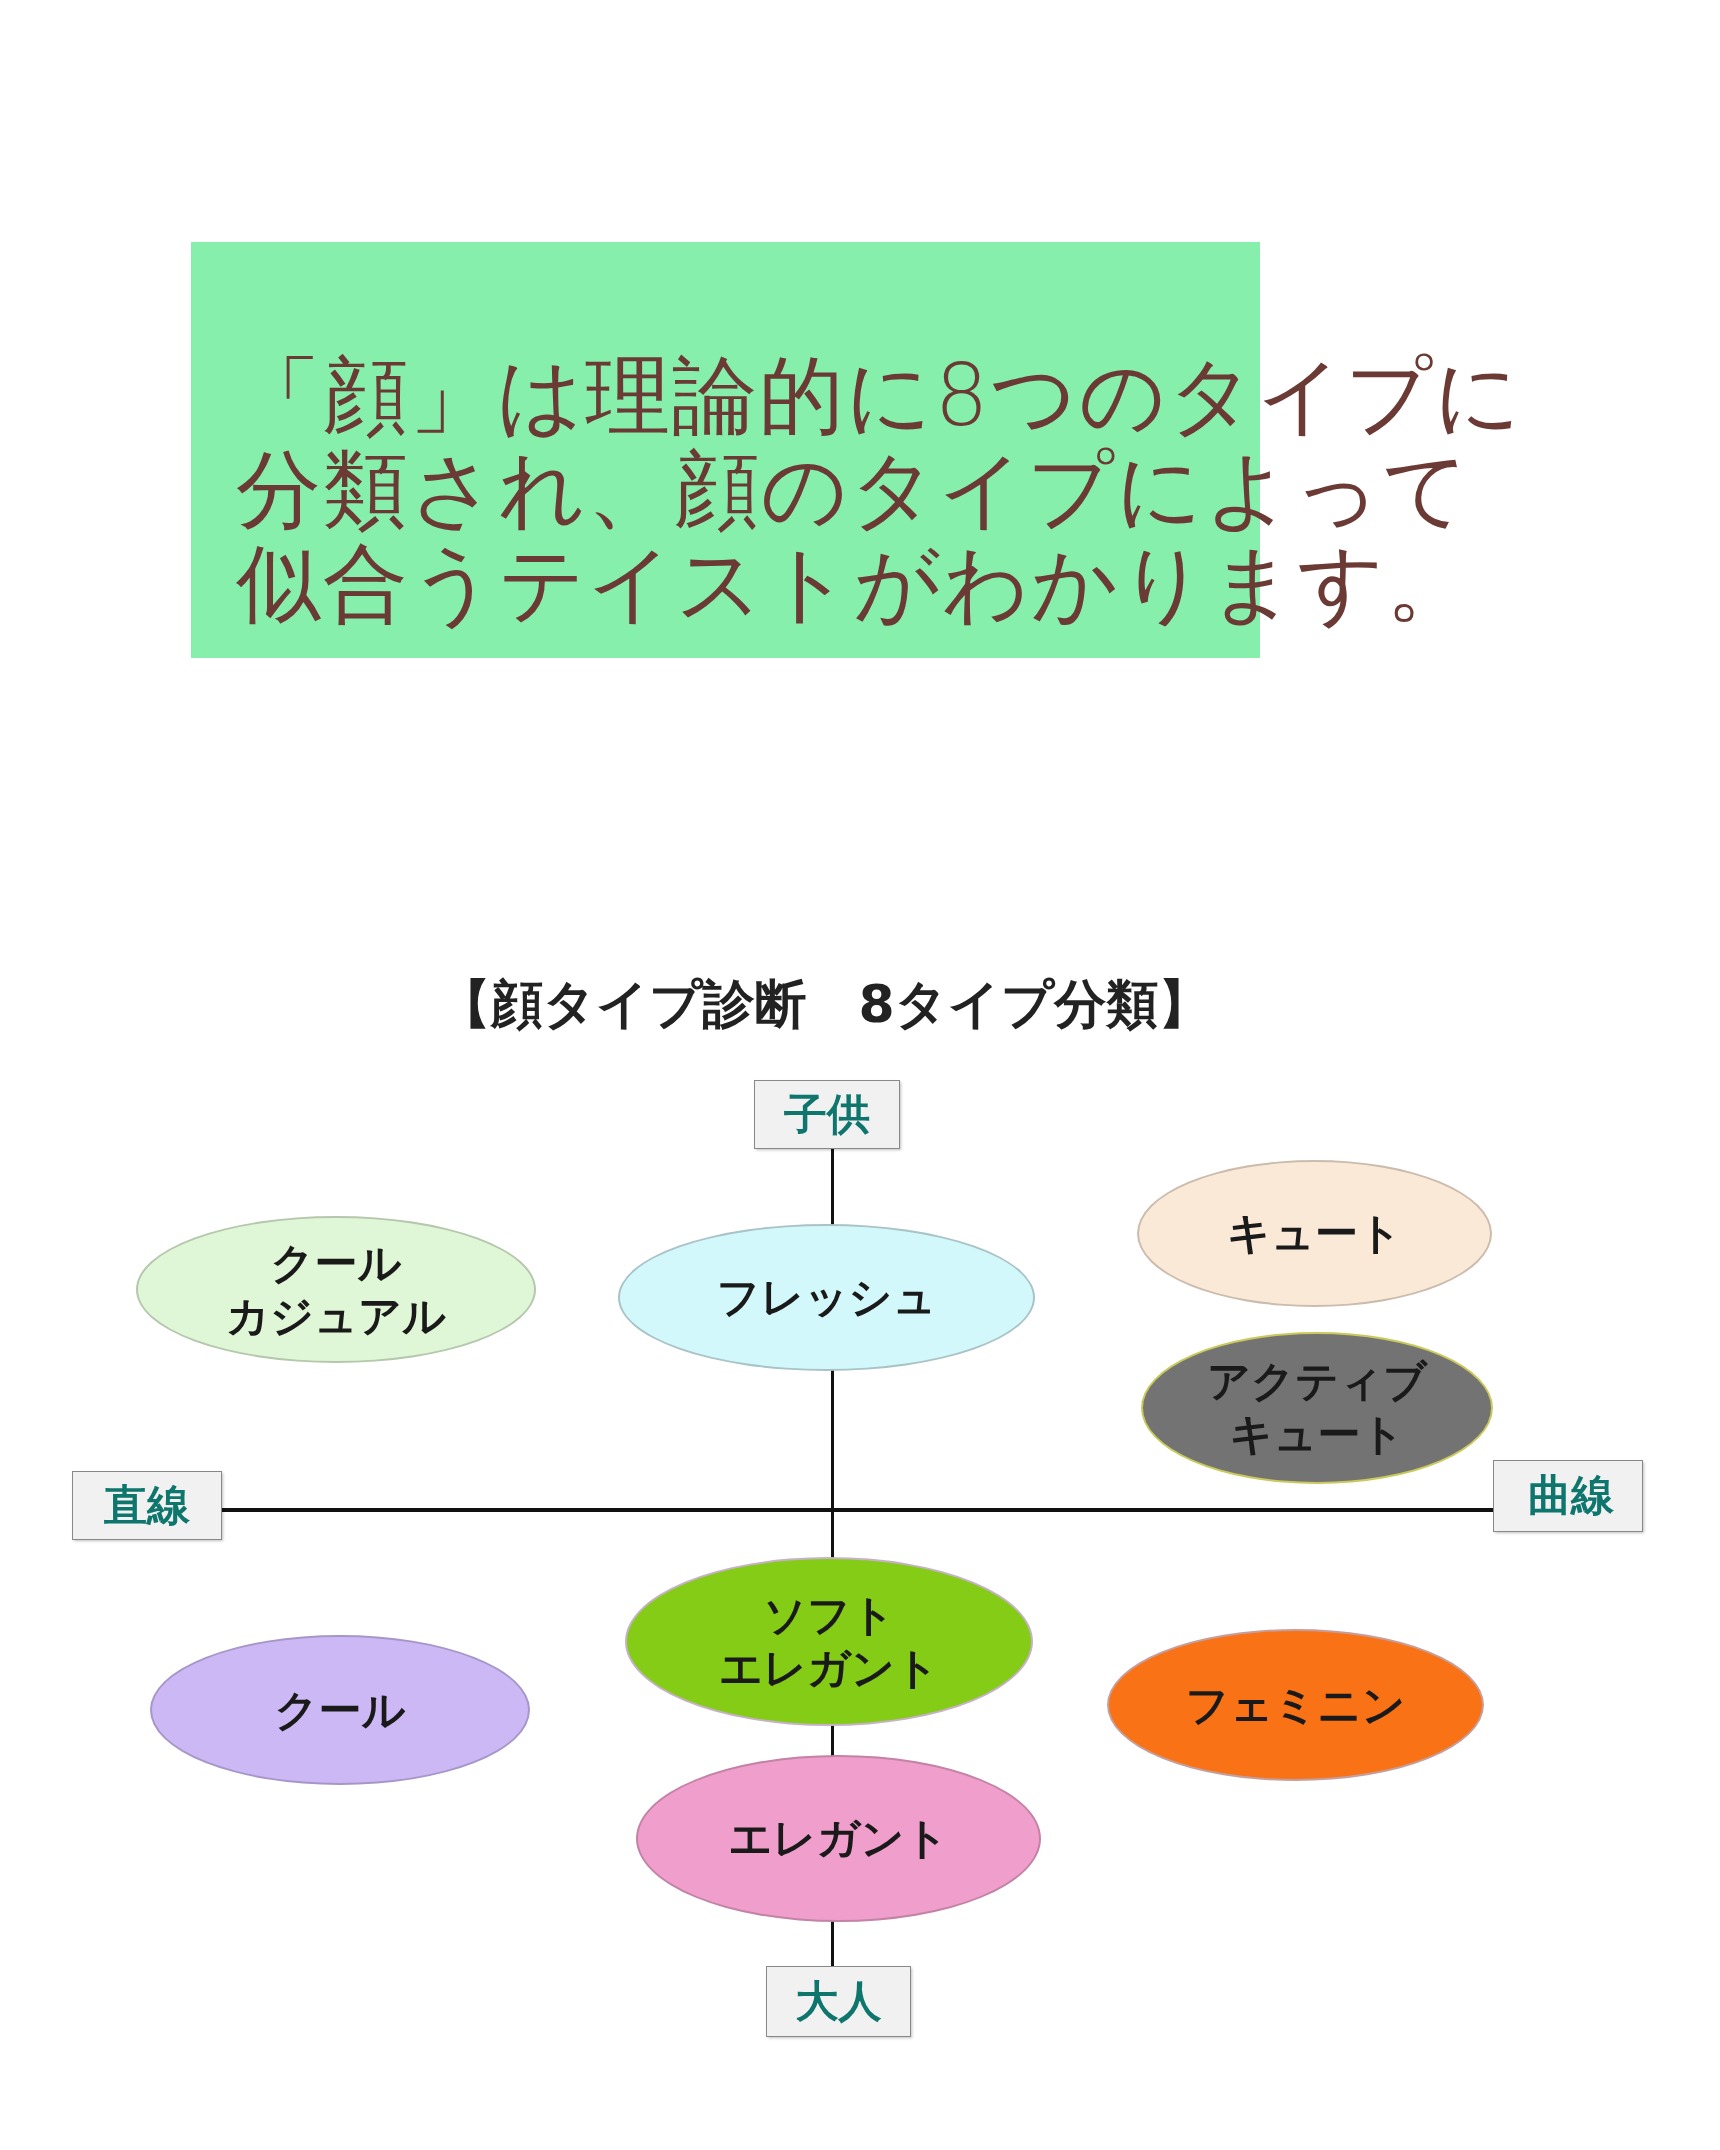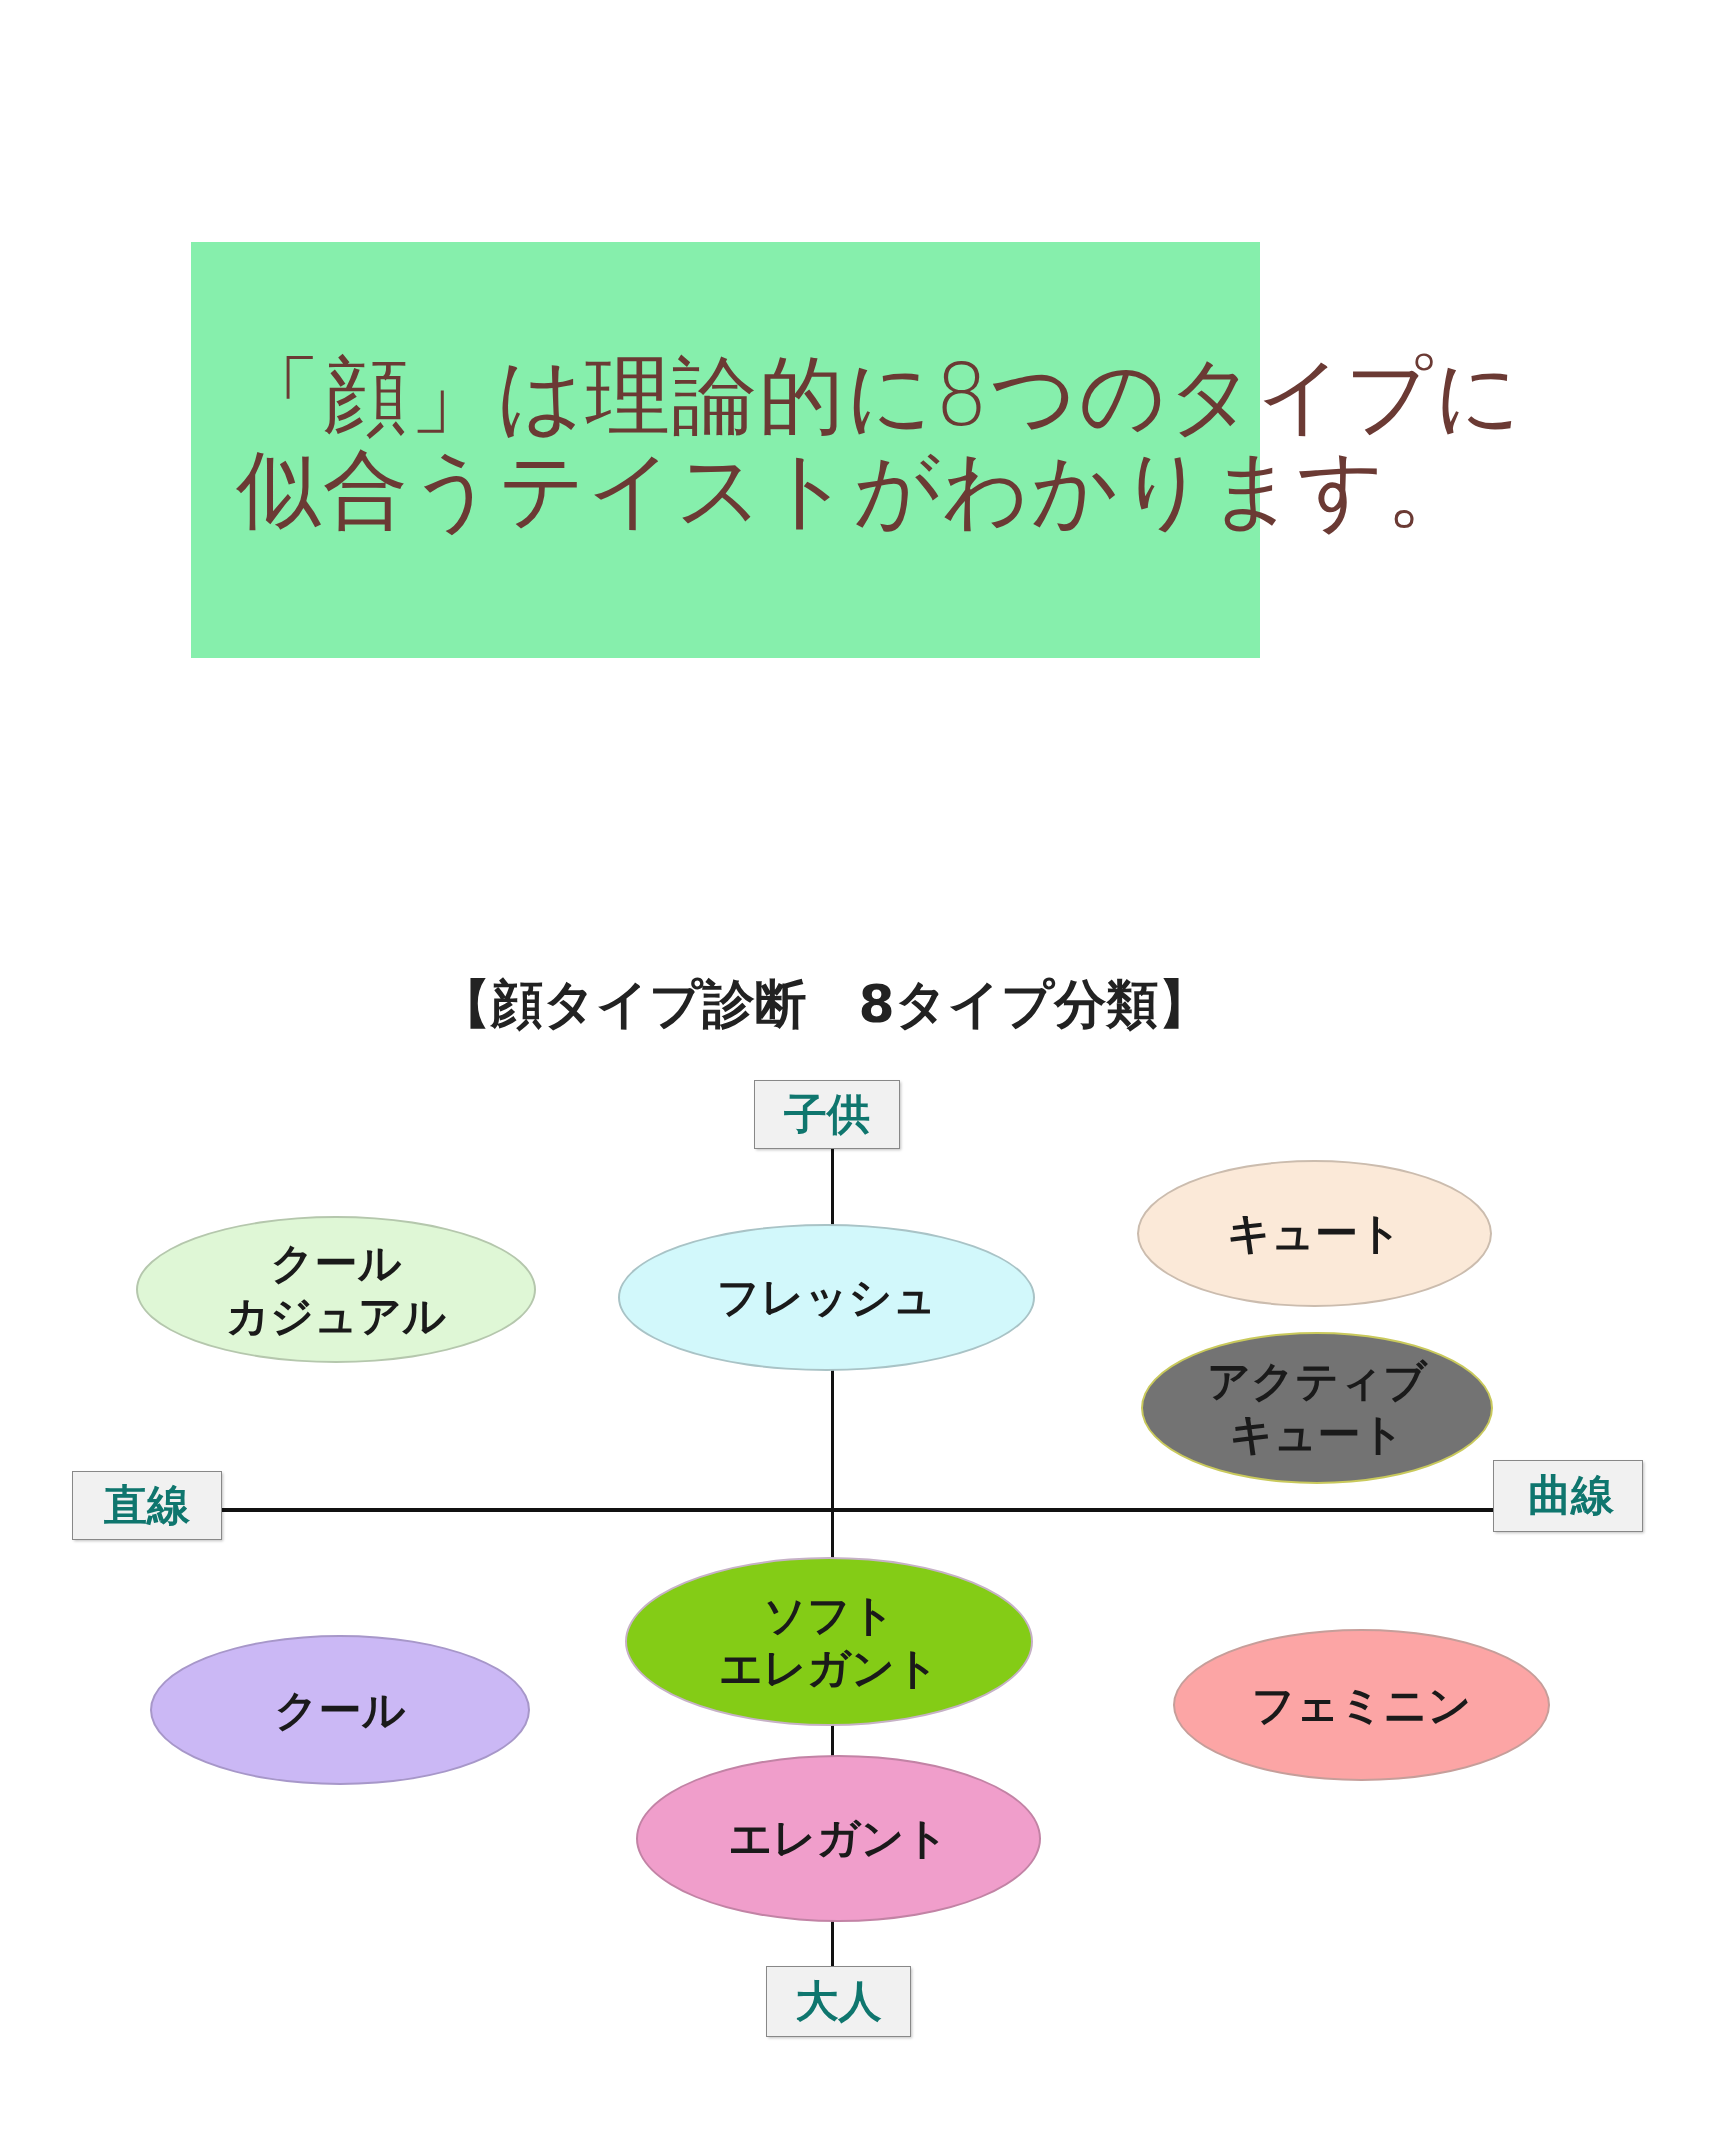--- a/index.html
+++ b/index.html
@@ -18,20 +18,21 @@
                 font-size:43px; font-weight:bold; color:#0f766e; }
   .ellipse { position:absolute; border-radius:50%; box-sizing:border-box; border:2.7px solid;
              display:flex; align-items:center; justify-content:center; text-align:center;
              font-weight:bold; color:#1a1a1a; font-size:43px; line-height:53px; white-space:pre-line; }
 </style>
 </head>
 <body>
 
 <div class="intro-box">
   <div class="intro-line">「顔」は理論的に8つのタイプに</div>
+  <div class="intro-line">分類され、顔のタイプによって</div>
   <div class="intro-line">似合うテイストがわかります。</div>
 </div>
 
 <div class="chart-title">【顔タイプ診断　8タイプ分類】</div>
 
 <div class="axis-line" style="left:831px; top:1149px; width:3.1px; height:817px;"></div>
 <div class="axis-line" style="left:222px; top:1508px; width:1271px; height:3.6px;"></div>
 
 <div class="axis-label" style="left:754px; top:1080px; width:146px; height:69px;">子供</div>
 <div class="axis-label" style="left:766px; top:1966px; width:145px; height:71px;">大人</div>
@@ -40,15 +41,15 @@
 
 <div class="ellipse" style="left:136px; top:1216px; width:400px; height:147px; background:#dff7d6; border-color:#b5c7ad;">クール
 カジュアル</div>
 <div class="ellipse" style="left:618px; top:1224px; width:417px; height:147px; background:#d2f8fb; border-color:#a9c3c6;">フレッシュ</div>
 <div class="ellipse" style="left:1137px; top:1160px; width:355px; height:147px; background:#fbe9d8; border-color:#cbbcae;">キュート</div>
 <div class="ellipse" style="left:1141px; top:1332px; width:352px; height:152px; background:#737373; border-color:#c9c95c;">アクティブ
 キュート</div>
 <div class="ellipse" style="left:625px; top:1557px; width:408px; height:169px; background:#84cc16; border-color:#c6b1c6;">ソフト
 エレガント</div>
 <div class="ellipse" style="left:150px; top:1635px; width:380px; height:150px; background:#cbb8f5; border-color:#a797c9;">クール</div>
-<div class="ellipse" style="left:1173px; top:1629px; width:377px; height:152px; background:#fca5a5; border-color:#c69e9a;">フェミニン</div>
+<div class="ellipse" style="left:1107px; top:1629px; width:377px; height:152px; background:#f97316; border-color:#c69e9a;">フェミニン</div>
 <div class="ellipse" style="left:636px; top:1755px; width:405px; height:167px; background:#f09ecb; border-color:#c283a5;">エレガント</div>
 
 
 </body></html>

